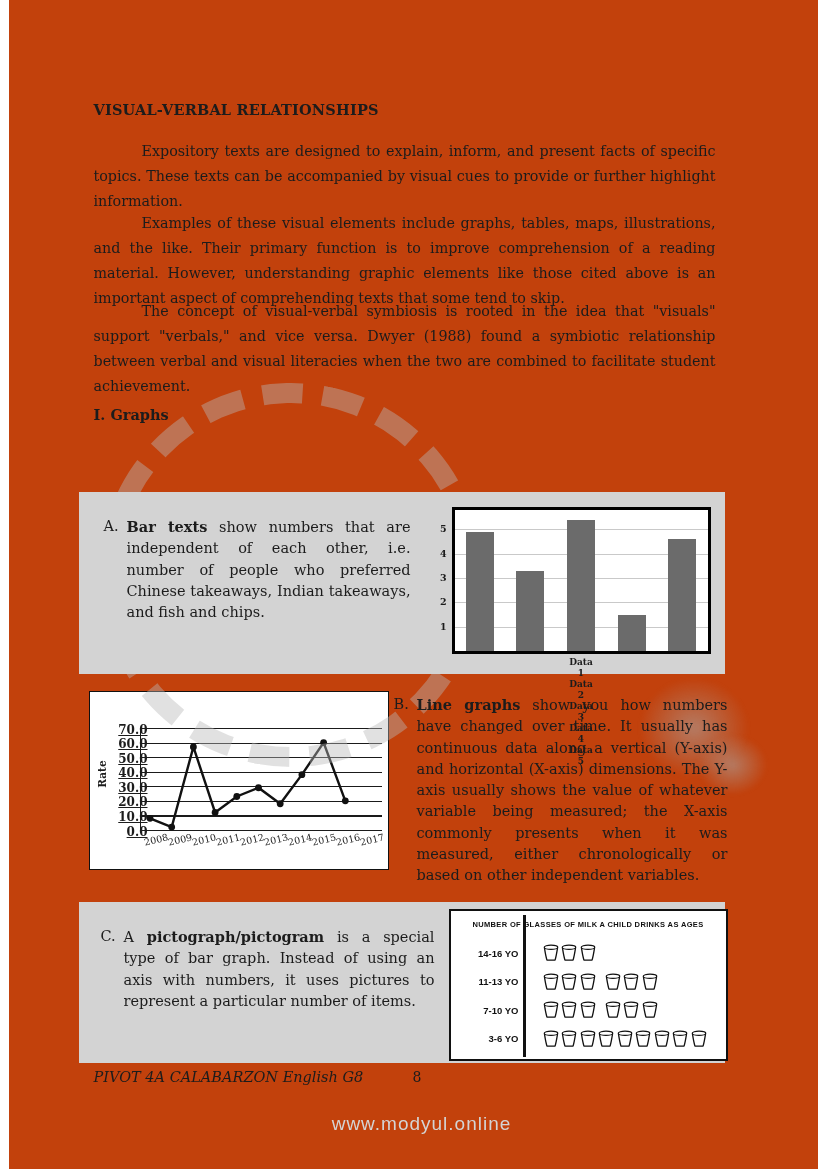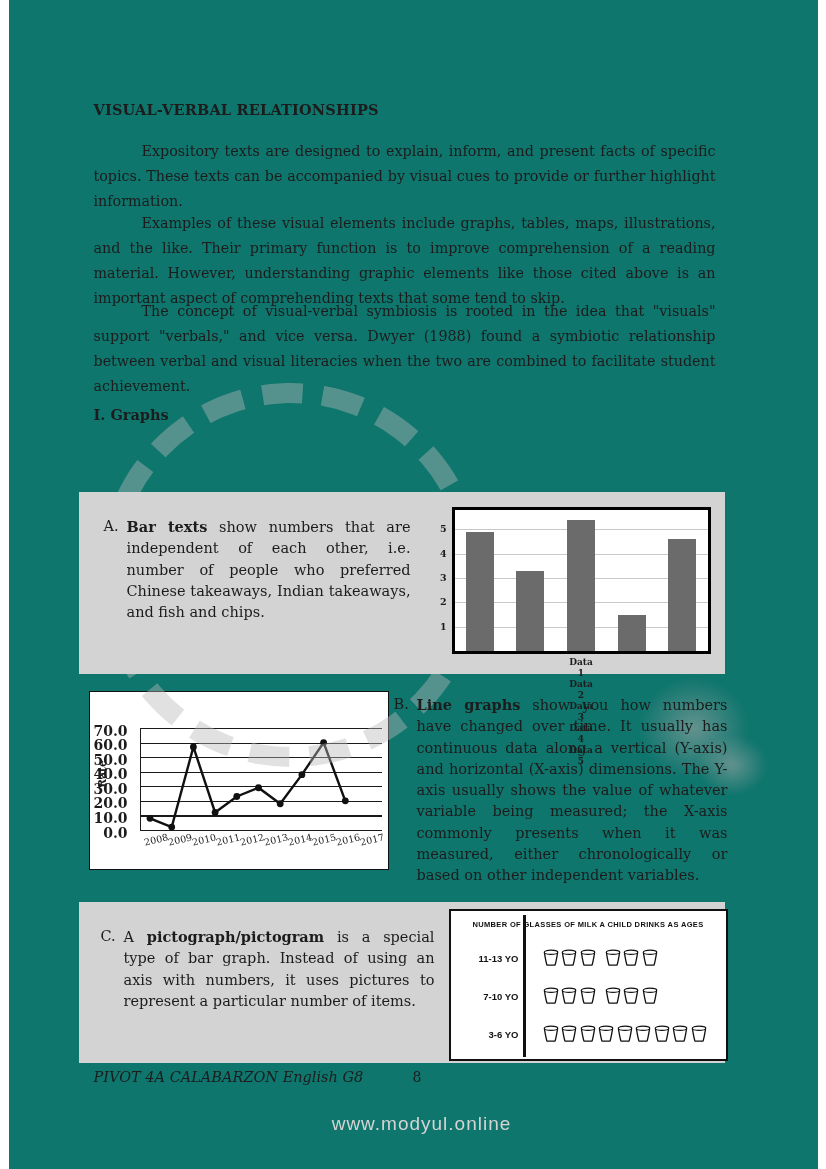--- a/index.html
+++ b/index.html
@@ -1,16 +1,16 @@
 <!DOCTYPE html>
 <html><head>
 <meta charset="utf-8">
 <style>
   html,body{margin:0;padding:0;background:#fff;}
-  .page{position:relative;width:809px;height:1169px;background:#0f766e;overflow:hidden;
+  .page{position:relative;width:809px;height:1169px;background:#c2410c;overflow:hidden;
         font-family:"DejaVu Serif", serif;color:#1c1c1c;margin:0 auto;}
   .abs{position:absolute;}
   
   .doc-title{left:85px;top:101px;font-size:14.5px;font-weight:bold;letter-spacing:.2px;z-index:5;}
   .para{left:85px;width:622px;font-size:14.3px;line-height:25px;text-align:justify;text-indent:48px;z-index:1;}
   .p1{top:139px;}  .p2{top:211px;}  .p3{top:299px;}
   .sec-head{left:85px;top:406px;font-size:14.5px;font-weight:bold;z-index:1;}
   .p4{top:444px;}
   
   .panel{left:70px;width:646px;background:#d3d3d3;z-index:4;}
@@ -26,21 +26,21 @@
   .bar-plot{left:373px;top:15px;width:253px;height:141px;background:#fff;border:3px solid #000;}
   .bar-grid{position:absolute;left:0;width:100%;height:1px;background:#c9c9c9;}
   .bar{position:absolute;bottom:0;width:28px;}
   .bar-ylab{position:absolute;width:16px;left:352px;text-align:right;font-size:9.5px;font-weight:bold;z-index:2;}
   .bar-xrow{left:376px;top:165px;width:253px;display:flex;flex-direction:column;}
   .bar-xlab{flex:1;text-align:center;font-size:9px;font-weight:bold;line-height:11px;}
   
   .line-box{left:80px;top:691px;width:298px;height:177px;background:#fff;border:1.5px solid #111;z-index:2;}
   .l-grid{position:absolute;left:50px;width:242px;height:1.2px;background:#1a1a1a;}
   .l-axis{position:absolute;left:50px;top:36px;width:1.5px;height:102px;background:#1a1a1a;}
-  .l-ylab{position:absolute;left:4px;width:34px;text-align:right;font-size:14px;font-weight:600;}
+  .l-ylab{position:absolute;left:24px;width:34px;text-align:right;font-size:12px;font-weight:600;text-decoration:underline;}
   .l-rate{position:absolute;left:-8px;top:76px;width:40px;text-align:center;font-size:10.5px;font-weight:bold;
           transform:rotate(-90deg);}
   .l-svg{position:absolute;left:50px;top:36px;overflow:visible;}
   .l-xlab{position:absolute;top:142px;font-size:9.5px;transform:rotate(-13deg);}
   .l-year{position:absolute;left:50px;top:154px;width:242px;text-align:center;font-size:13.5px;font-weight:bold;letter-spacing:.5px;}
   
   .picto{left:370px;top:7px;width:275px;height:148px;background:#fff;border:2.5px solid #111;
          font-family:"Liberation Sans", sans-serif;}
   .picto-title{position:absolute;left:0;top:9px;width:100%;text-align:center;font-size:7.5px;font-weight:bold;letter-spacing:.35px;color:#111;}
   .picto-rows{position:absolute;left:10px;top:28px;right:4px;bottom:6px;display:flex;flex-direction:column;justify-content:space-around;}
@@ -158,20 +158,39 @@
   <div class="abs panel panel-c">
     <div class="abs item c-item">
       <span class="lbl">C.</span>
       <span class="bod"><span>A </span><b>pictograph/pictogram</b><span> is a special type of bar graph. Instead of using an axis with numbers, it uses pictures to represent a particular number of items.</span></span>
     </div>
     <div class="abs picto">
       <div class="picto-title">NUMBER OF GLASSES OF MILK A CHILD DRINKS AS AGES</div>
       <div class="picto-bar"></div>
       <div class="picto-rows" id="pictoRows">
           <div class="picto-row">
+            <span class="picto-lbl">14-16 YO</span>
+            <span class="picto-glasses">
+              <span class="g-group">
+                <svg class="glass" width="16" height="18" viewBox="0 0 17 19">
+                  <path d="M1.6 4.4 C2.3 9 3.2 14 4.2 17.1 L12.8 17.1 C13.8 14 14.7 9 15.4 4.4" fill="#fff" stroke="#111" stroke-width="1.4" stroke-linejoin="round" stroke-linecap="round"></path>
+                  <ellipse cx="8.5" cy="3.4" rx="7.2" ry="2.3" fill="#fff" stroke="#111" stroke-width="1.3"></ellipse>
+                </svg>
+                <svg class="glass" width="16" height="18" viewBox="0 0 17 19">
+                  <path d="M1.6 4.4 C2.3 9 3.2 14 4.2 17.1 L12.8 17.1 C13.8 14 14.7 9 15.4 4.4" fill="#fff" stroke="#111" stroke-width="1.4" stroke-linejoin="round" stroke-linecap="round"></path>
+                  <ellipse cx="8.5" cy="3.4" rx="7.2" ry="2.3" fill="#fff" stroke="#111" stroke-width="1.3"></ellipse>
+                </svg>
+                <svg class="glass" width="16" height="18" viewBox="0 0 17 19">
+                  <path d="M1.6 4.4 C2.3 9 3.2 14 4.2 17.1 L12.8 17.1 C13.8 14 14.7 9 15.4 4.4" fill="#fff" stroke="#111" stroke-width="1.4" stroke-linejoin="round" stroke-linecap="round"></path>
+                  <ellipse cx="8.5" cy="3.4" rx="7.2" ry="2.3" fill="#fff" stroke="#111" stroke-width="1.3"></ellipse>
+                </svg>
+              </span>
+            </span>
+          </div>
+          <div class="picto-row">
             <span class="picto-lbl">11-13 YO</span>
             <span class="picto-glasses">
               <span class="g-group">
                 <svg class="glass" width="16" height="18" viewBox="0 0 17 19">
                   <path d="M1.6 4.4 C2.3 9 3.2 14 4.2 17.1 L12.8 17.1 C13.8 14 14.7 9 15.4 4.4" fill="#fff" stroke="#111" stroke-width="1.4" stroke-linejoin="round" stroke-linecap="round"></path>
                   <ellipse cx="8.5" cy="3.4" rx="7.2" ry="2.3" fill="#fff" stroke="#111" stroke-width="1.3"></ellipse>
                 </svg>
                 <svg class="glass" width="16" height="18" viewBox="0 0 17 19">
                   <path d="M1.6 4.4 C2.3 9 3.2 14 4.2 17.1 L12.8 17.1 C13.8 14 14.7 9 15.4 4.4" fill="#fff" stroke="#111" stroke-width="1.4" stroke-linejoin="round" stroke-linecap="round"></path>
                   <ellipse cx="8.5" cy="3.4" rx="7.2" ry="2.3" fill="#fff" stroke="#111" stroke-width="1.3"></ellipse>

